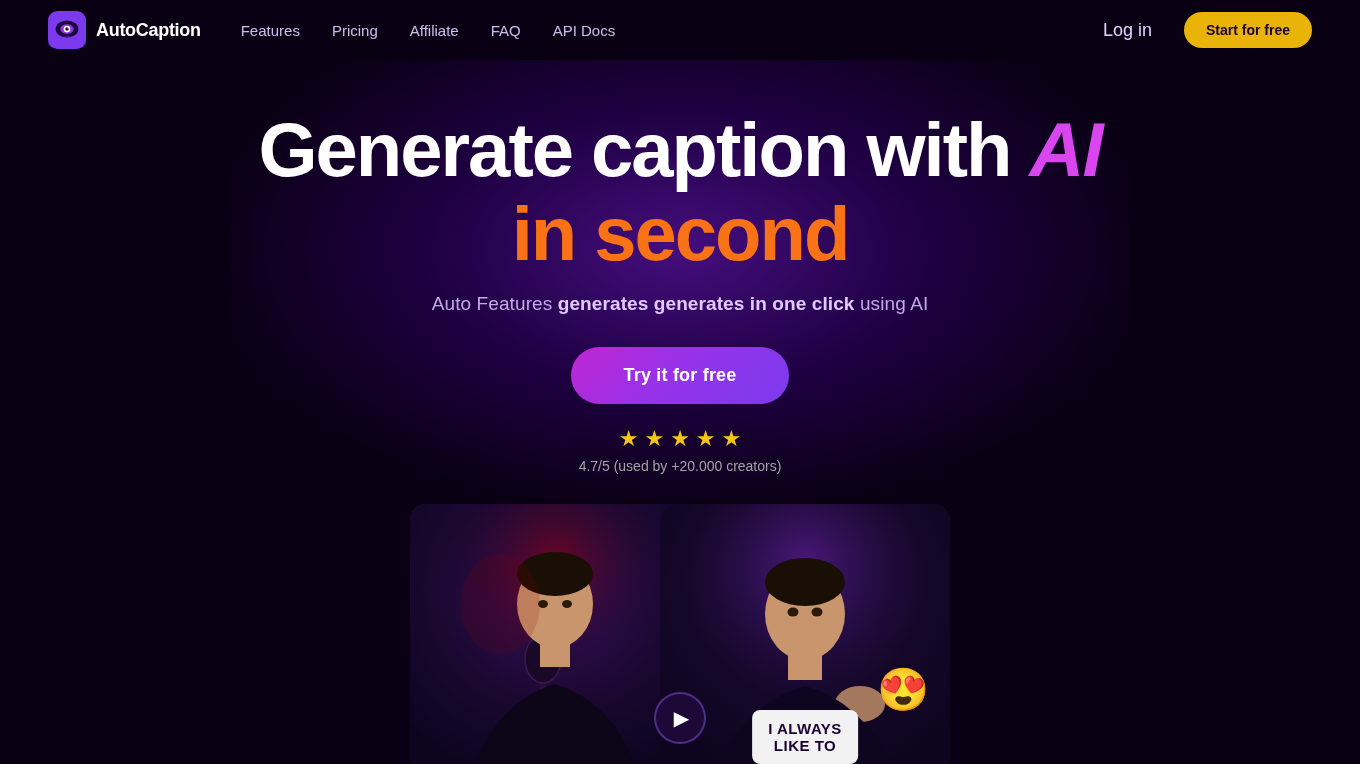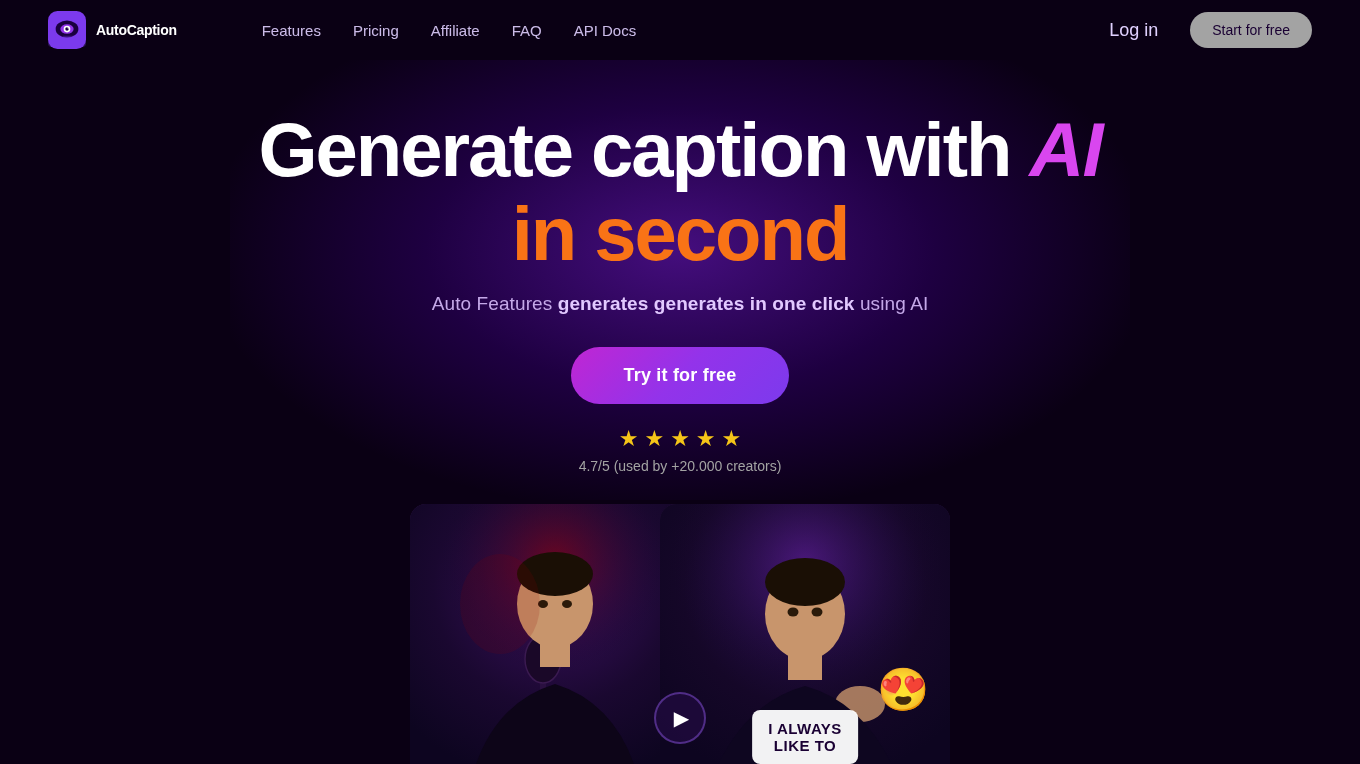--- a/index.html
+++ b/index.html
@@ -40,31 +40,30 @@
       gap: 10px;
       cursor: pointer;
     }
 
     .logo-icon {
       width: 38px;
       height: 38px;
     }
 
     .logo-text {
-      font-size: 14px;
+      font-size: 18px;
       font-weight: 700;
       color: #ffffff;
       letter-spacing: -0.3px;
     }
 
     .nav-links {
       display: flex;
       align-items: center;
       gap: 32px;
-      margin-left: 45px;
     }
 
     .nav-link {
       font-size: 15px;
       color: #e0d0ff;
       text-decoration: none;
       cursor: pointer;
       opacity: 0.9;
     }
 
@@ -77,27 +76,27 @@
     .log-in-btn {
       font-size: 18px;
       color: #e0d0ff;
       background: none;
       border: none;
       cursor: pointer;
       padding: 8px 12px;
     }
 
     .start-free-btn {
-      background: #a3a3a3;
+      background: #eab308;
       color: #1a0033;
       border: none;
       border-radius: 24px;
       padding: 10px 22px;
       font-size: 14px;
-      font-weight: 400;
+      font-weight: 700;
       cursor: pointer;
       white-space: nowrap;
     }
 
     
     .hero {
       position: relative;
       text-align: center;
       padding-top: 48px;
       padding-bottom: 40px;

